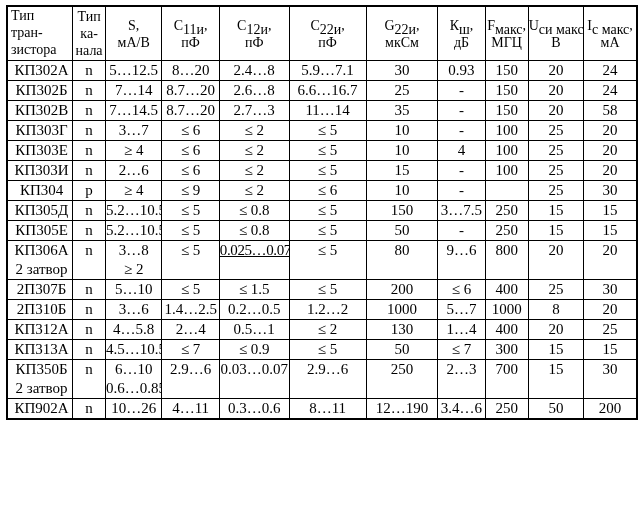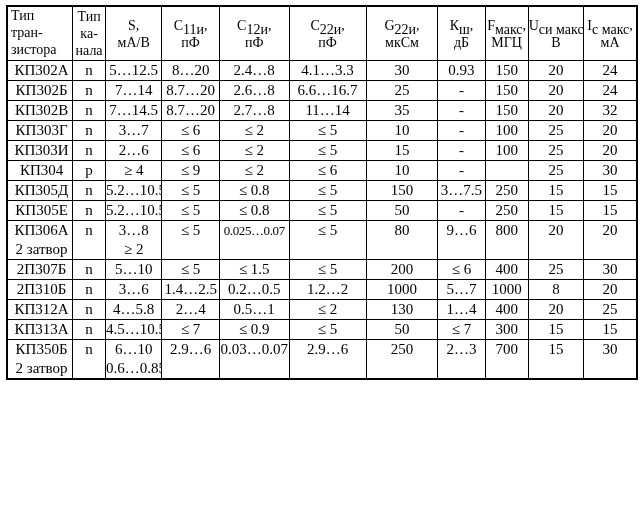--- a/index.html
+++ b/index.html
@@ -54,22 +54,23 @@
     line-height: 19px;
     height: 19px;
     text-align: center;
     vertical-align: top;
   }
   .params td.col-type {
     text-align: center;
     padding-left: 3px;
   }
   .params td.tight {
-    font-size: 13px;
+    font-size: 15px;
     letter-spacing: -0.4px;
+    text-decoration: underline;
   }
 </style>
 </head>
 <body>
 
 <div class="page">
   <table class="params">
     <colgroup>
       <col style="width:64px">
       <col style="width:32px">
@@ -133,21 +134,21 @@
         </th>
       </tr>
     </thead>
     <tbody>
         <tr>
           <td class="col-type">КП302А</td>
           <td>n</td>
           <td>5…12.5</td>
           <td>8…20</td>
           <td>2.4…8</td>
-          <td>4.1…3.3</td>
+          <td>5.9…7.1</td>
           <td>30</td>
           <td>0.93</td>
           <td>150</td>
           <td>20</td>
           <td>24</td>
         </tr>
         <tr>
           <td class="col-type">КП302Б</td>
           <td>n</td>
           <td>7…14</td>
@@ -158,37 +159,50 @@
           <td>-</td>
           <td>150</td>
           <td>20</td>
           <td>24</td>
         </tr>
         <tr>
           <td class="col-type">КП302В</td>
           <td>n</td>
           <td>7…14.5</td>
           <td>8.7…20</td>
-          <td>2.7…8</td>
+          <td>2.7…3</td>
           <td>11…14</td>
           <td>35</td>
           <td>-</td>
           <td>150</td>
           <td>20</td>
-          <td>32</td>
+          <td>58</td>
         </tr>
         <tr>
           <td class="col-type">КП303Г</td>
           <td>n</td>
           <td>3…7</td>
           <td>≤ 6</td>
           <td>≤ 2</td>
           <td>≤ 5</td>
           <td>10</td>
           <td>-</td>
+          <td>100</td>
+          <td>25</td>
+          <td>20</td>
+        </tr>
+        <tr>
+          <td class="col-type">КП303Е</td>
+          <td>n</td>
+          <td>≥ 4</td>
+          <td>≤ 6</td>
+          <td>≤ 2</td>
+          <td>≤ 5</td>
+          <td>10</td>
+          <td>4</td>
           <td>100</td>
           <td>25</td>
           <td>20</td>
         </tr>
         <tr>
           <td class="col-type">КП303И</td>
           <td>n</td>
           <td>2…6</td>
           <td>≤ 6</td>
           <td>≤ 2</td>
@@ -309,15 +323,28 @@
           <td>6…10<br>0.6…0.85</td>
           <td>2.9…6</td>
           <td>0.03…0.07</td>
           <td>2.9…6</td>
           <td>250</td>
           <td>2…3</td>
           <td>700</td>
           <td>15</td>
           <td>30</td>
         </tr>
+        <tr>
+          <td class="col-type">КП902А</td>
+          <td>n</td>
+          <td>10…26</td>
+          <td>4…11</td>
+          <td>0.3…0.6</td>
+          <td>8…11</td>
+          <td>12…190</td>
+          <td>3.4…6</td>
+          <td>250</td>
+          <td>50</td>
+          <td>200</td>
+        </tr>
       </tbody>
   </table>
 </div>
 
 </body></html>

